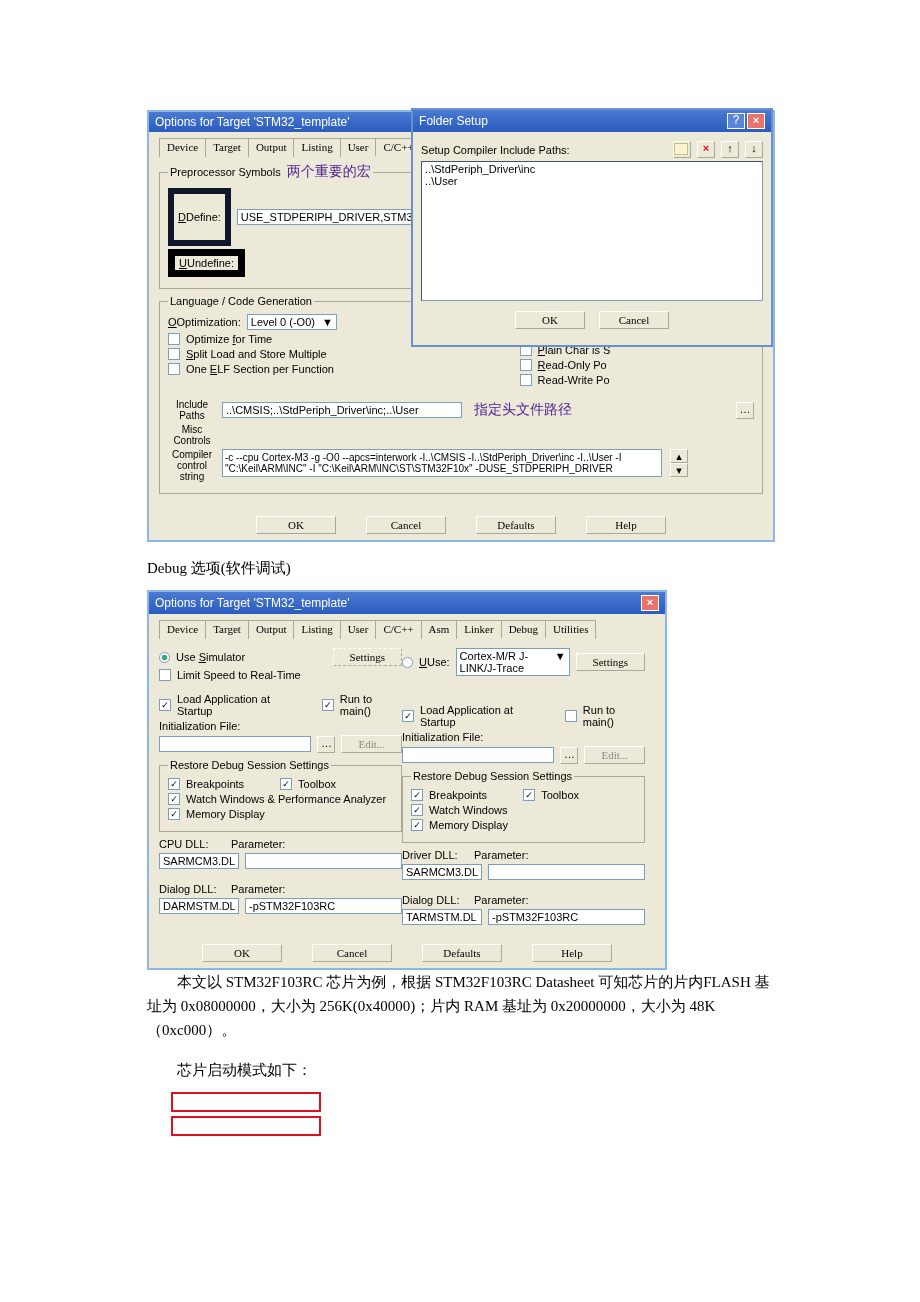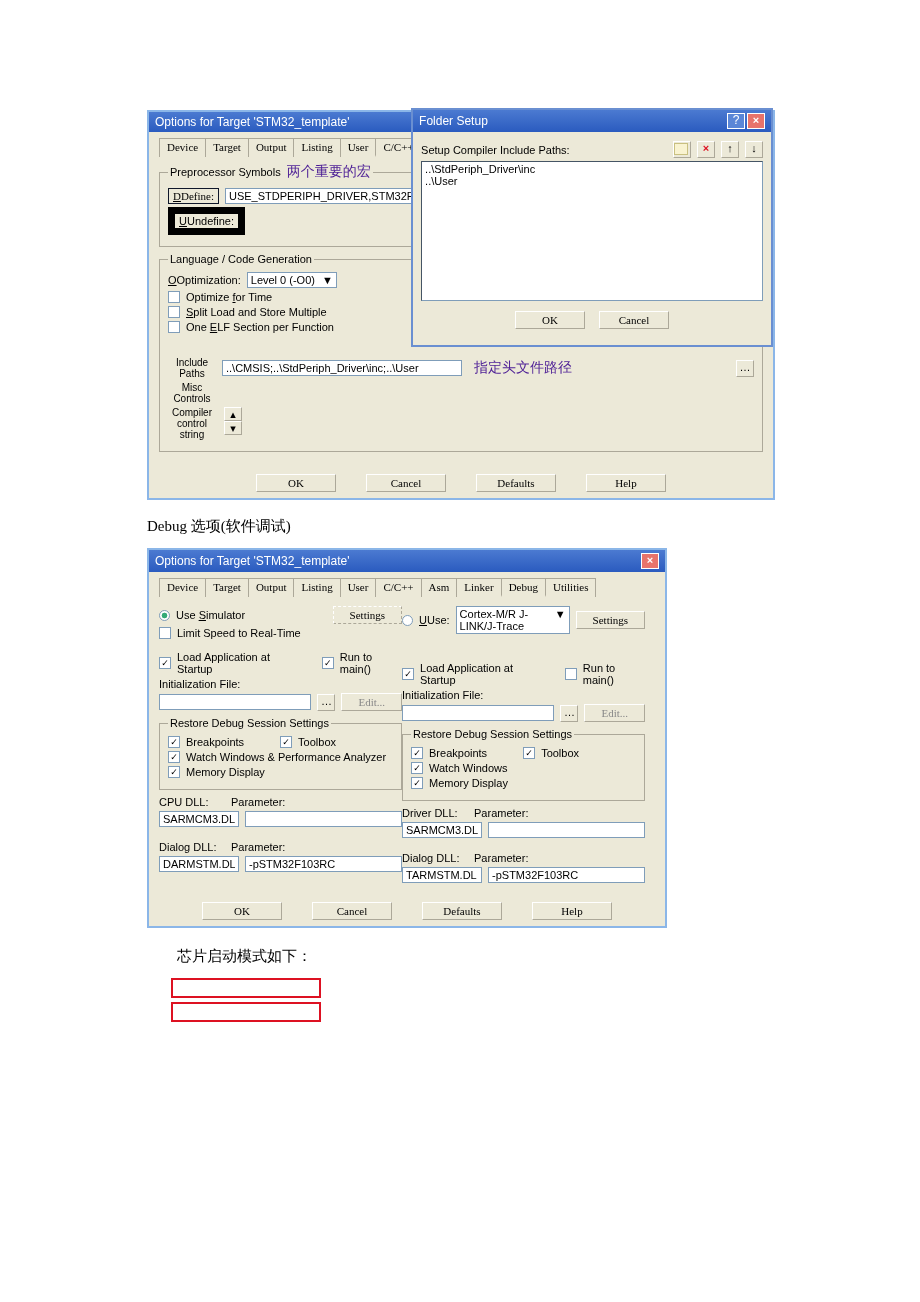--- a/index.html
+++ b/index.html
@@ -76,21 +76,21 @@
       <div class="tab">Output</div>
       <div class="tab">Listing</div>
       <div class="tab">User</div>
       <div class="tab active">C/C++</div>
       <div class="tab asm">Asm</div>
     </div>
 
     <fieldset>
       <legend><span>Preprocessor Symbols</span>&nbsp;&nbsp;<span class="note-red">两个重要的宏</span></legend>
       <div class="row">
-        <span style="border:1px solid #0f172a;padding:1px 4px;font-family:Liberation Serif, serif;"><span class="underline">D</span><span>Define:</span></span>
+        <span style="border:6px solid #0f172a;padding:17px 4px;"><span class="underline">D</span><span>Define:</span></span>
         <input class="input" style="width: 230px;" value="USE_STDPERIPH_DRIVER,STM32F10X_HD">
       </div>
       <div class="row">
         <span style="border:7px solid #000000;padding:1px 4px;"><span class="underline">U</span><span>Undefine:</span></span>
       </div>
     </fieldset>
 
     <fieldset>
       <legend>Language / Code Generation</legend>
       <div style="display:flex;">
@@ -146,20 +146,22 @@
         <span class="iconbtn" style="margin-left:auto;">…</span>
       </div>
       <div class="row">
         <span style="width:48px;white-space:pre;text-align:center;font-size:10px;">Misc
 Controls</span>
       </div>
       <div class="row" style="align-items:flex-start;">
         <span style="width:48px;white-space:pre;text-align:center;font-size:10px;">Compiler
 control
 string</span>
+        <div class="textarea">-c --cpu Cortex-M3 -g -O0 --apcs=interwork -I..\CMSIS -I..\StdPeriph_Driver\inc -I..\User -I
+"C:\Keil\ARM\INC" -I "C:\Keil\ARM\INC\ST\STM32F10x" -DUSE_STDPERIPH_DRIVER</div>
         <div style="width:16px;display:flex;flex-direction:column;margin-left:2px;">
           <span class="iconbtn" style="height:14px;">▴</span>
           <span class="iconbtn" style="height:14px;">▾</span>
         </div>
       </div>
     </fieldset>
   </div>
   <div class="buttons">
     <button class="btn" style="width:80px">OK</button>
     <button class="btn" style="width:80px">Cancel</button>
@@ -307,19 +309,20 @@
     </div>
   </div>
   <div class="buttons">
     <button class="btn" style="width:80px">OK</button>
     <button class="btn" style="width:80px">Cancel</button>
     <button class="btn" style="width:80px">Defaults</button>
     <button class="btn" style="width:80px">Help</button>
   </div>
 </div>
 
+<div class="sect" style="text-indent:2em;">本文以 STM32F103RC 芯片为例，根据 STM32F103RC Datasheet 可知芯片的片内FLASH 基址为 0x08000000，大小为 256K(0x40000)；片内 RAM 基址为 0x20000000，大小为 48K（0xc000）。</div>
 <div class="sect" style="text-indent:2em; margin-top:16px;">芯片启动模式如下：</div>
 <div style="margin:10px 0 0 24px;">
   <div class="redbox"></div>
   <div class="redbox"></div>
 </div>
 
 </div>
 
 </body></html>

